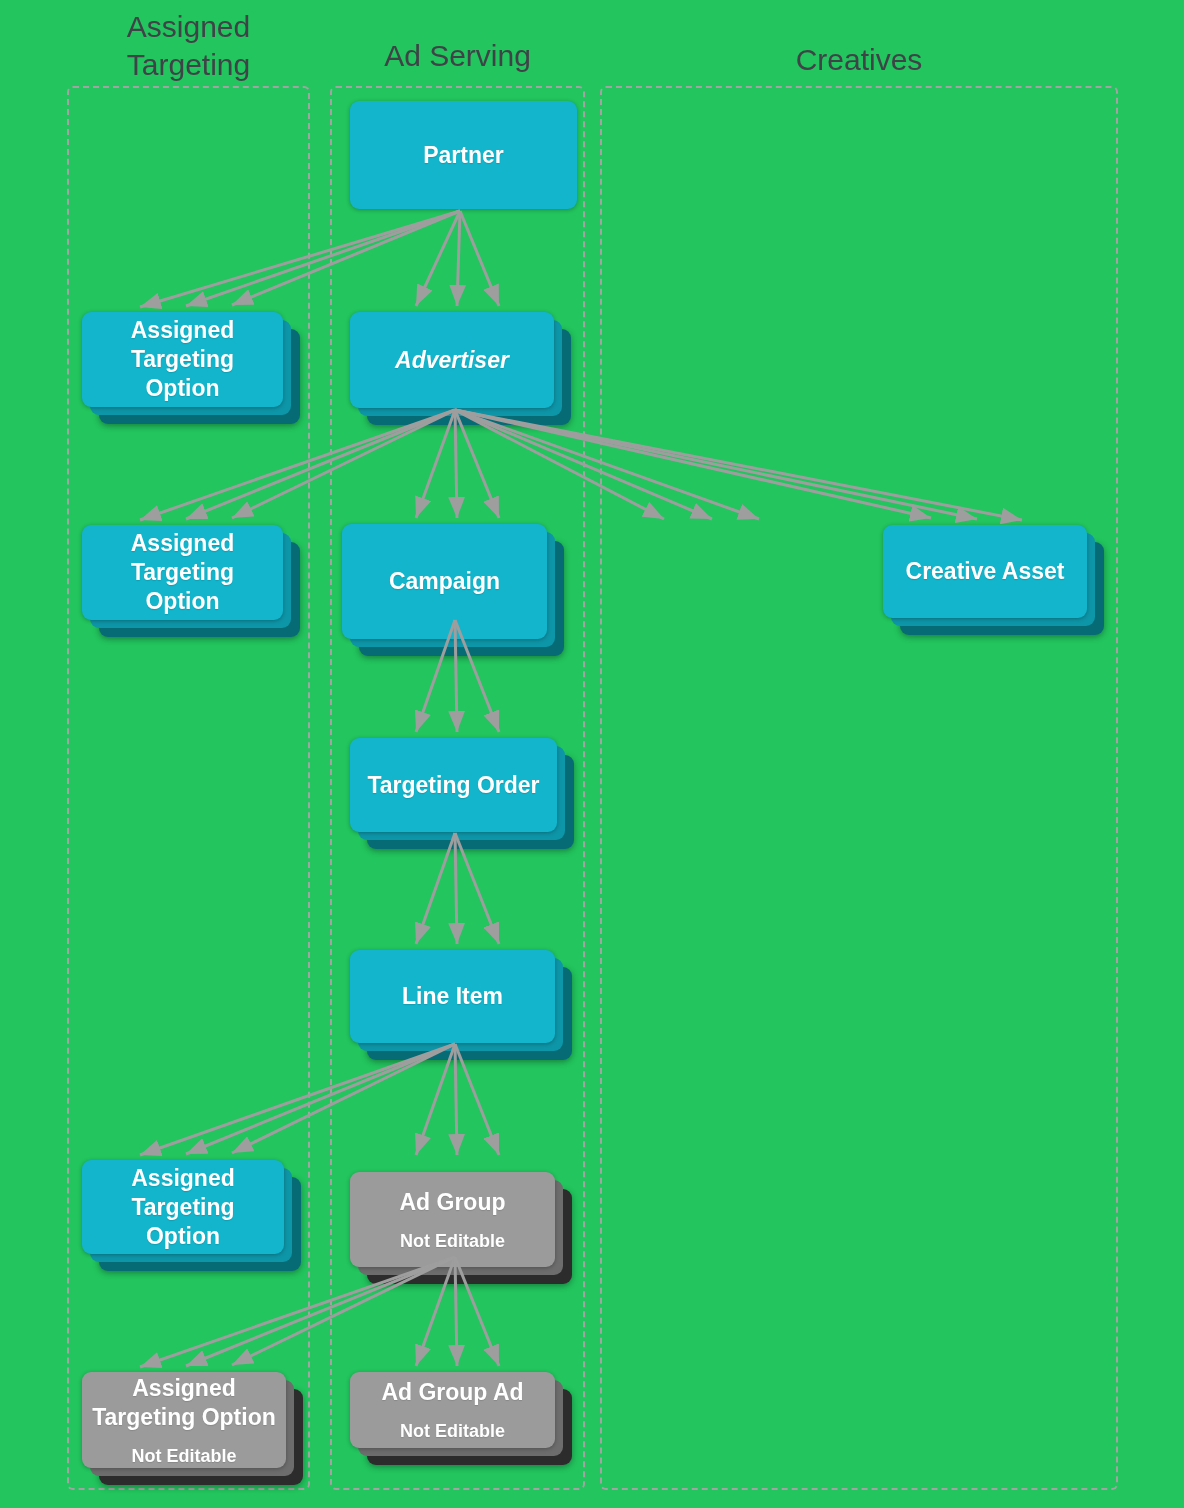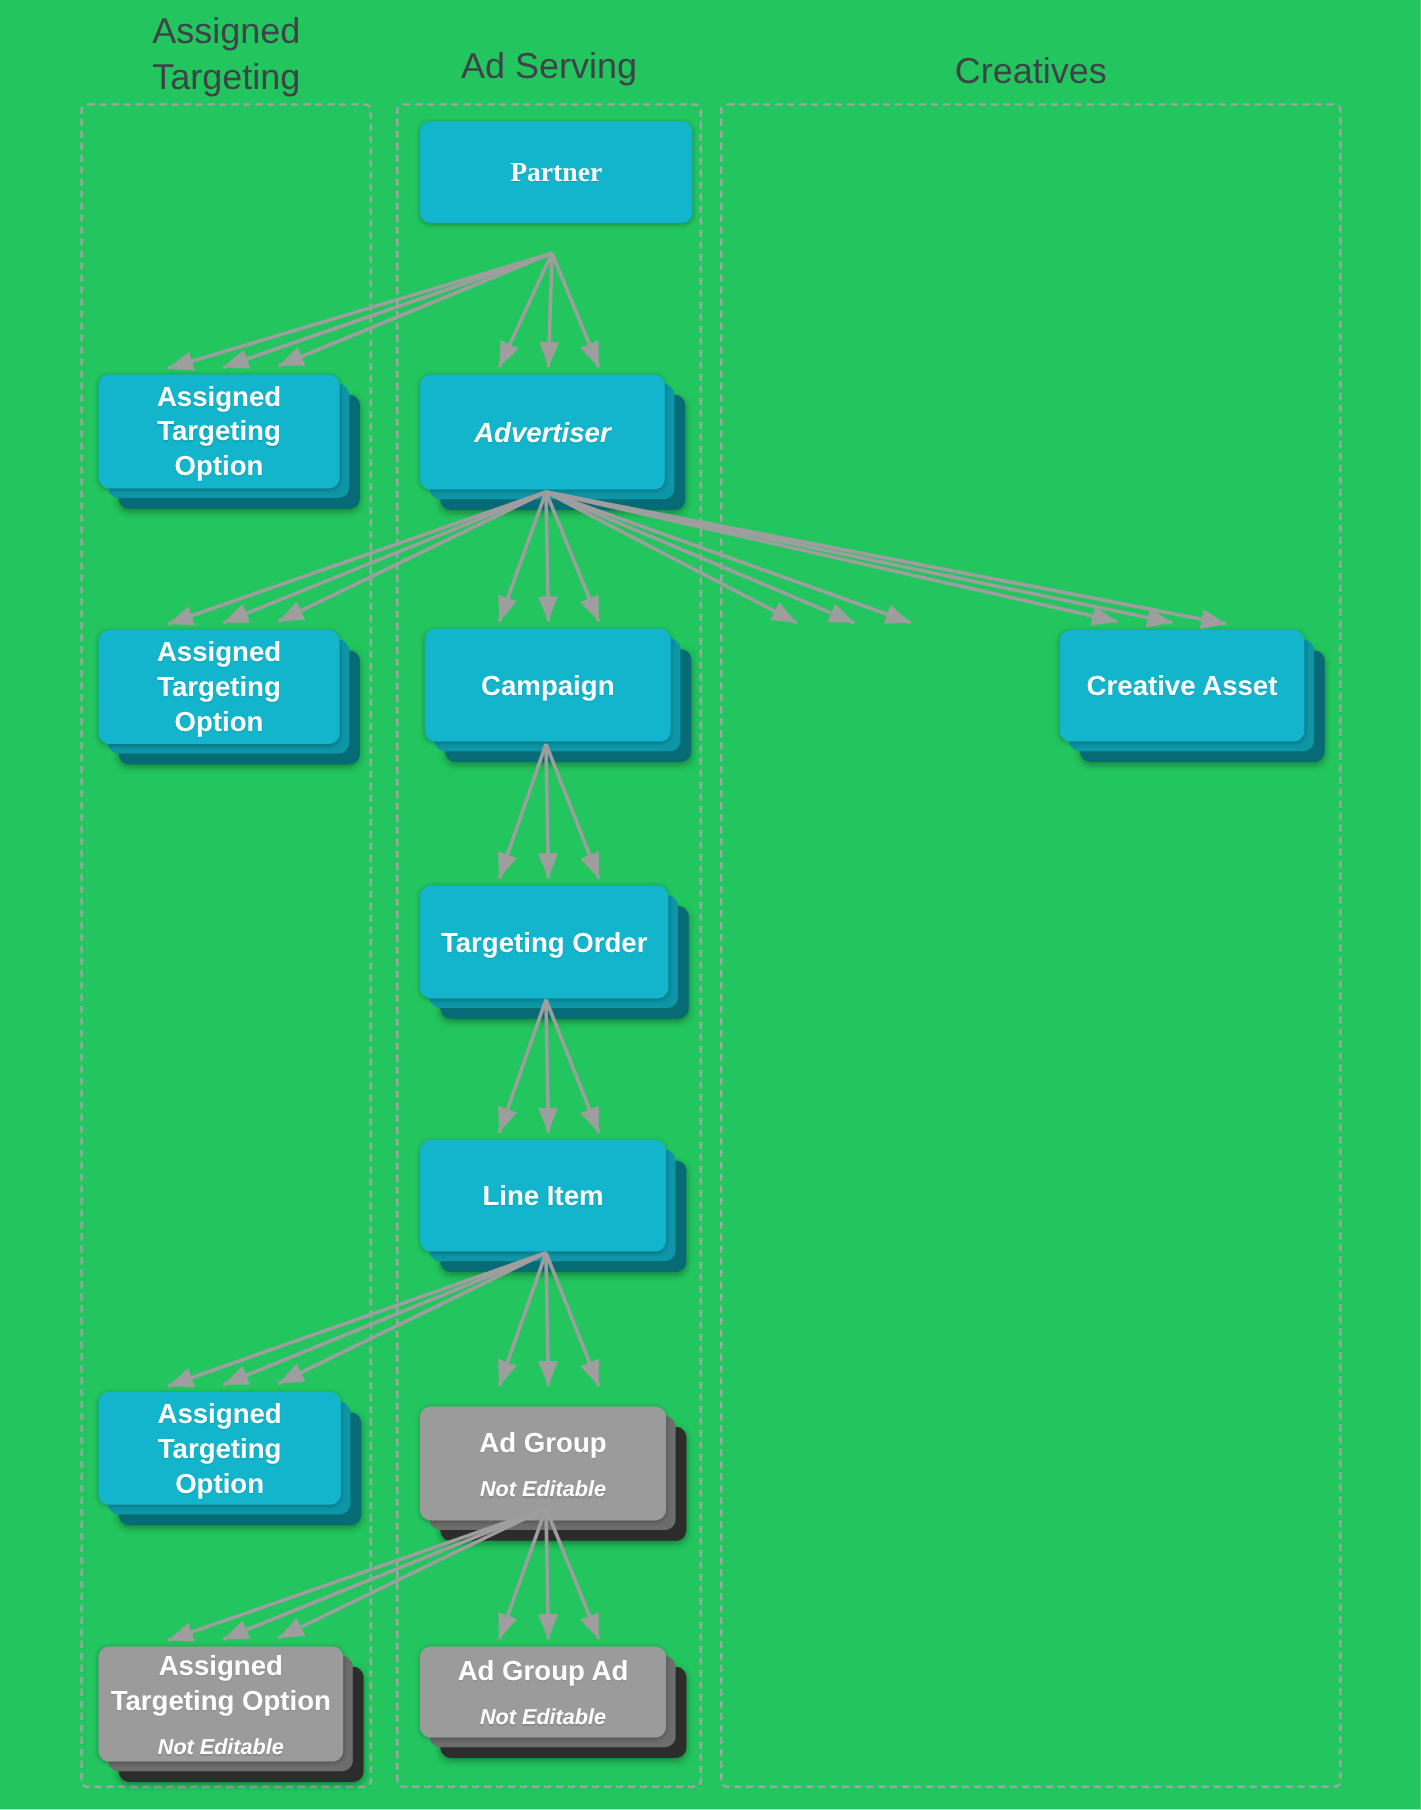--- a/index.html
+++ b/index.html
@@ -31,42 +31,42 @@
               border-radius:9px;z-index:0;box-shadow:0 2px 6px rgba(0,0,0,.35);}
   .node.teal .face{background:var(--entity-editable,#12b5cb);}
   .node.teal.stack::after{background:var(--entity-editable-mid,#0d96a8);}
   .node.teal.stack::before{background:var(--entity-editable-dark,#066b75);}
   .node.gray .face{background:var(--entity-not-editable,#9b9b9b);}
   .node.gray.stack::after{background:var(--entity-not-editable-mid,#6d6d6d);}
   .node.gray.stack::before{background:var(--entity-not-editable-dark,#2c2c2c);}
   .node .label{color:var(--node-text,#fff);font-weight:bold;font-size:23px;line-height:29px;
                text-align:center;white-space:pre-line;text-shadow:0 1px 1px rgba(0,0,0,.12);}
   .node .sublabel{color:var(--node-text,#fff);font-weight:bold;font-size:18px;line-height:21px;
-               margin-top:14px;text-align:center;text-shadow:0 1px 1px rgba(0,0,0,.12);font-style:italic;}
+               margin-top:14px;text-align:center;text-shadow:0 1px 1px rgba(0,0,0,.12);}
 
   
   #edges{position:absolute;left:0;top:0;z-index:3;pointer-events:none;}
   #edges line{stroke:var(--arrow,#9e9e9e);stroke-width:3;}
 </style>
 </head>
 <body>
 
 <div class="stage">
 
   <div class="col-box" id="col-box-1"></div>
   <div class="col-box" id="col-box-2"></div>
   <div class="col-box" id="col-box-3"></div>
 
   <div class="col-hdr" id="hdr-1">Assigned
 Targeting</div>
   <div class="col-hdr" id="hdr-2">Ad Serving</div>
   <div class="col-hdr" id="hdr-3">Creatives</div>
 
   <div id="nodes">
-      <div class="node teal" style="left: 350px; top: 101px; width: 227px; height: 85px; font-family: Liberation Serif, serif;">
+      <div class="node teal" style="left: 350px; top: 101px; width: 227px; height: 108px;">
         <div class="face">
           <div class="label">Partner</div>
         </div>
       </div>
       <div class="node teal stack" style="left: 82px; top: 312px; width: 201px; height: 95px;">
         <div class="face">
           <div class="label">Assigned
 Targeting
 Option</div>
         </div>
@@ -76,21 +76,21 @@
           <div class="label">Advertiser</div>
         </div>
       </div>
       <div class="node teal stack" style="left: 82px; top: 525px; width: 201px; height: 95px;">
         <div class="face">
           <div class="label">Assigned
 Targeting
 Option</div>
         </div>
       </div>
-      <div class="node teal stack" style="left: 354px; top: 524px; width: 205px; height: 94px;">
+      <div class="node teal stack" style="left: 342px; top: 524px; width: 205px; height: 115px;">
         <div class="face">
           <div class="label">Campaign</div>
         </div>
       </div>
       <div class="node teal stack" style="left: 883px; top: 525px; width: 204px; height: 93px;">
         <div class="face">
           <div class="label">Creative Asset</div>
         </div>
       </div>
       <div class="node teal stack" style="left: 350px; top: 738px; width: 207px; height: 94px;">

